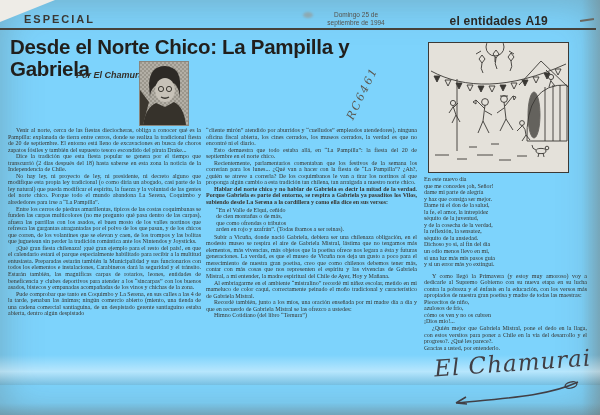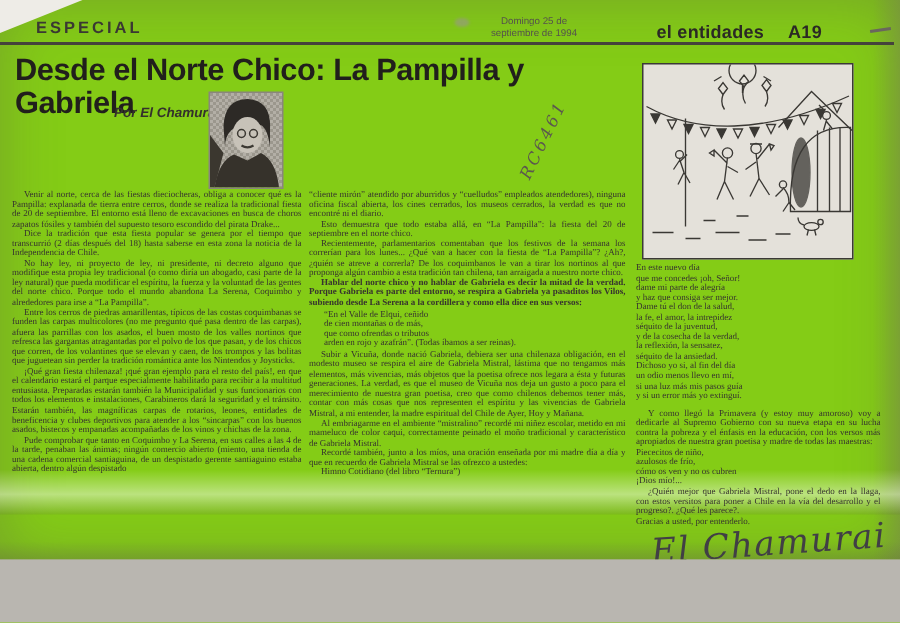--- a/index.html
+++ b/index.html
@@ -1,35 +1,35 @@
 <!DOCTYPE html>
 <html><head>
 <meta charset="utf-8">
 <style>
   html,body{margin:0;padding:0;background:#b9b6b0;}
-  .paper{position:relative;width:600px;height:373px;background:#84cc16;overflow:hidden;
+  .paper{position:relative;width:600px;height:415px;background:#7dd3fc;overflow:hidden;
          font-family:"Liberation Serif",serif;color:#322f2b;
          box-shadow:inset 0 0 40px rgba(90,85,75,.35);}
   .corner-cut{position:absolute;top:0;left:0;width:0;height:0;
       border-top:22px solid #eeece7;border-right:55px solid transparent;}
   .edge-shade{position:absolute;top:0;right:0;width:18px;height:100%;
       background:linear-gradient(to right,rgba(0,0,0,0),rgba(120,112,100,.30));}
   .fold-band{position:absolute;left:0;bottom:30px;width:100%;height:30px;
       background:linear-gradient(rgba(255,255,255,0),rgba(255,255,255,.45) 55%,rgba(80,75,65,.12));}
   .bottom-shade{position:absolute;left:0;bottom:0;width:100%;height:12px;
       background:linear-gradient(rgba(0,0,0,0),rgba(95,90,80,.25));}
 
   
   .section{position:absolute;left:24px;top:13px;font:700 11px "Liberation Sans",sans-serif;
       letter-spacing:2px;color:#3a3833;}
   .dateblock{position:absolute;left:298px;top:11px;width:116px;text-align:center;
       font:6.5px/8px "Liberation Sans",sans-serif;color:#55524c;}
   .masthead{position:absolute;right:52px;top:14px;font:700 12px "Liberation Sans",sans-serif;
       color:#2b2925;letter-spacing:.2px;}
-  .masthead .pg{margin-left:16px;}
+  .masthead .pg{margin-left:4px;}
   .rule{position:absolute;left:0;top:28px;width:596px;height:2px;background:#45423c;}
   .edge-mark{position:absolute;right:6px;top:19px;width:14px;height:2px;background:#6a665e;transform:rotate(-8deg);}
   .smudge{position:absolute;left:303px;top:12px;width:10px;height:6px;background:#9a968d;
       border-radius:50%;filter:blur(1px);opacity:.6;}
 
   
   .title{position:absolute;left:10px;top:36px;width:420px;
       font:700 20.5px/22px "Liberation Sans",sans-serif;color:#211f1c;letter-spacing:-.3px;}
   .byline{position:absolute;left:76px;top:70px;font:italic 700 9px "Liberation Sans",sans-serif;color:#34312c;}
   .photo{position:absolute;left:139px;top:61px;width:48px;height:63px;border:1px solid #8a867d;}

